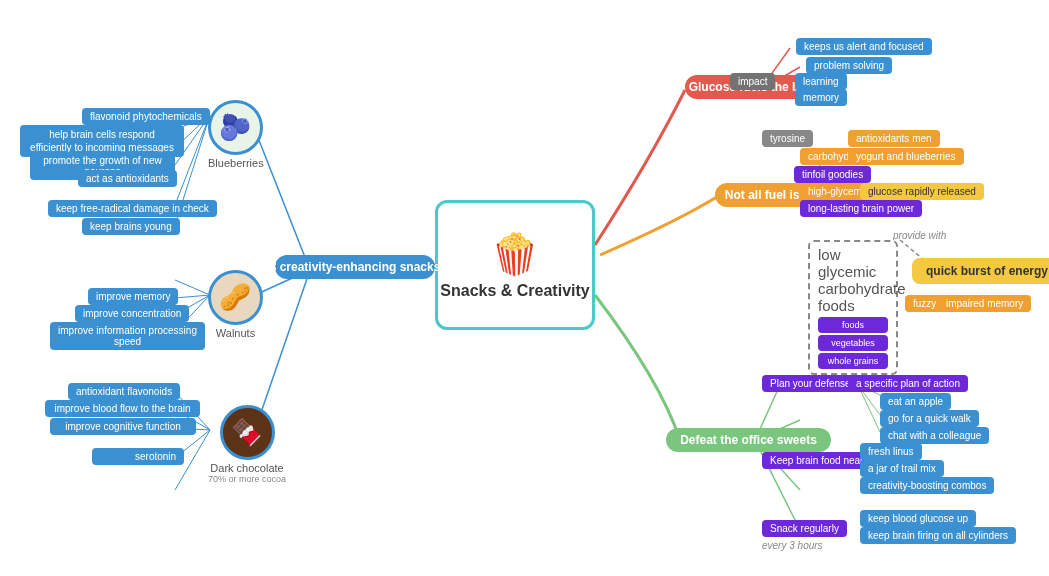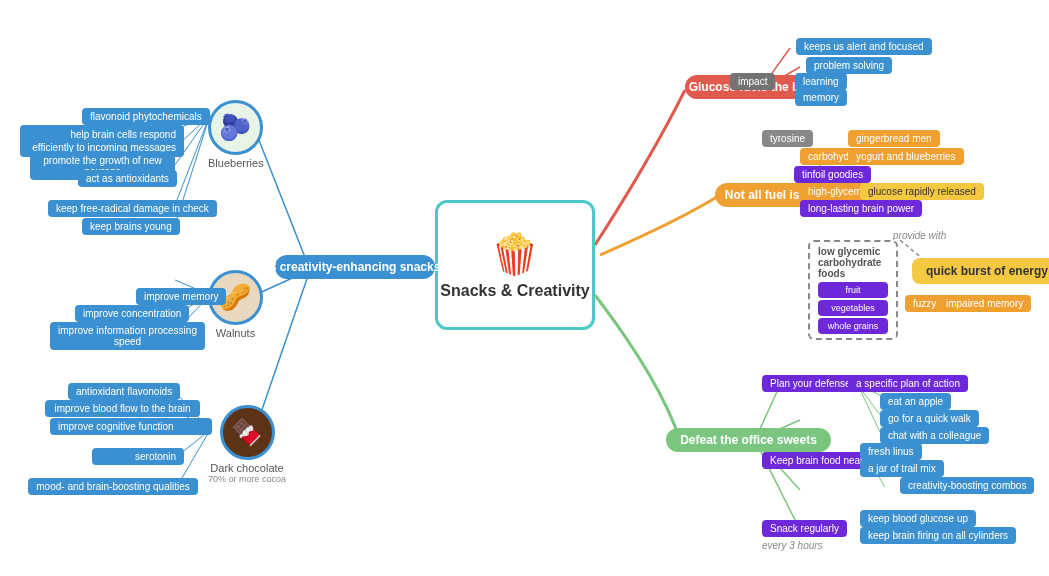--- a/index.html
+++ b/index.html
@@ -200,90 +200,89 @@
   <div class="node info-node info-gray" style="left:730px; top:73px; background:#737373;">impact</div>
   <div class="node info-node info-blue" style="left:795px; top:73px;">learning</div>
   <div class="node info-node info-blue" style="left:795px; top:89px;">memory</div>
 
   <div class="node branch-label branch-orange" style="left:715px; top:183px; width:175px;">
     <span>Not all fuel is created equal</span>
   </div>
 
   <div class="node info-node info-gray" style="left:762px; top:130px; background:#888;">tyrosine</div>
   <div class="node info-node info-orange" style="left:800px; top:148px;">carbohydrates</div>
-  <div class="node info-node info-orange" style="left:848px; top:130px;">gingerbread men</div>
+  <div class="node info-node info-orange" style="left:848px; top:130px;">antioxidants men</div>
   <div class="node info-node info-orange" style="left:848px; top:148px;">yogurt and blueberries</div>
   <div class="node info-node info-green" style="left:794px; top:166px;">tinfoil goodies</div>
   <div class="node info-node info-orange" style="left:800px; top:183px;">high-glycemic foods</div>
   <div class="node info-node info-green" style="left:800px; top:200px;">long-lasting brain power</div>
   <div class="node info-node info-yellow" style="left:860px; top:183px;">glucose rapidly released</div>
   <div class="node section-label" style="left:893px; top:230px;">provide with</div>
 
   <div class="node info-node" style="left:912px; top:258px; background:#f5c842; color:#333; font-weight:bold; font-size:12px; padding:6px 14px; border-radius:8px;">quick burst of energy</div>
   <div class="node info-node info-orange" style="left:905px; top:295px;">fuzzy head</div>
   <div class="node info-node info-orange" style="left:938px; top:295px;">impaired memory</div>
 
   <div class="node dashed-box" style="left:808px; top:240px; width:90px;">
-    <div style="font-size:10px; font-weight:bold; color:#555;">low glycemic carbohydrate foods</div>
-    <div class="info-node info-green" style="margin-top:3px; font-size:9px;">fruit</div>
+    <div style="font-size:15px; font-weight:normal; color:#555;">low glycemic carbohydrate foods</div>
+    <div class="info-node info-green" style="margin-top:3px; font-size:9px;">foods</div>
     <div class="info-node info-green" style="margin-top:2px; font-size:9px;">vegetables</div>
     <div class="info-node info-green" style="margin-top:2px; font-size:9px;">whole grains</div>
   </div>
 
   <div class="node branch-label branch-green" style="left:666px; top:428px; width:165px;">
     <span>Defeat the office sweets</span>
   </div>
 
   <div class="node info-node info-green" style="left:762px; top:375px;">Plan your defense</div>
   <div class="node info-node info-green" style="left:848px; top:375px;">a specific plan of action</div>
 
   <div class="node info-node info-blue" style="left:880px; top:393px;">eat an apple</div>
   <div class="node info-node info-blue" style="left:880px; top:410px;">go for a quick walk</div>
   <div class="node info-node info-blue" style="left:880px; top:427px;">chat with a colleague</div>
 
   <div class="node info-node info-green" style="left:762px; top:452px;">Keep brain food nearby</div>
   <div class="node info-node info-blue" style="left:860px; top:443px;">fresh linus</div>
   <div class="node info-node info-blue" style="left:860px; top:460px;">a jar of trail mix</div>
-  <div class="node info-node info-blue" style="left:900px; top:477px;">creativity-boosting combos</div>
+  <div class="node info-node info-blue" style="left:860px; top:477px;">creativity-boosting combos</div>
 
   <div class="node info-node info-green" style="left:762px; top:520px;">Snack regularly</div>
   <div class="node info-node info-blue" style="left:860px; top:510px;">keep blood glucose up</div>
   <div class="node info-node info-blue" style="left:860px; top:527px;">keep brain firing on all cylinders</div>
   <div class="node section-label" style="left:762px; top:540px;">every 3 hours</div>
 
   <div class="node branch-label branch-blue-dark" style="left:275px; top:255px; width:160px;">
     <span>3 creativity-enhancing snacks</span>
   </div>
 
   <div class="node img-node" style="left:208px; top:100px;">
     <div class="img-circle">🫐</div>
     <span>Blueberries</span>
   </div>
 
   <div class="node info-node info-blue" style="left:82px; top:108px;">flavonoid phytochemicals</div>
-  <div class="node info-node info-blue" style="left:20px; top:125px; white-space:normal; width:164px; text-align:right; line-height:1.3;">help brain cells respond efficiently to incoming messages</div>
+  <div class="node info-node info-blue" style="left:20px; top:125px; white-space:normal; width:164px; text-align:center; line-height:1.3;">help brain cells respond efficiently to incoming messages</div>
   <div class="node info-node info-blue" style="left:30px; top:152px; white-space:normal; width:145px; text-align:center;">promote the growth of new neurons</div>
   <div class="node info-node info-blue" style="left:78px; top:170px;">act as antioxidants</div>
   <div class="node info-node info-blue" style="left:48px; top:200px;">keep free-radical damage in check</div>
   <div class="node info-node info-blue" style="left:82px; top:218px;">keep brains young</div>
 
   <div class="node img-node" style="left:208px; top:270px;">
     <div class="img-circle img-circle-walnut">🥜</div>
     <span>Walnuts</span>
   </div>
 
-  <div class="node info-node info-blue" style="left:88px; top:288px;margin-left:48px;">improve memory</div>
+  <div class="node info-node info-blue" style="left:88px; top:288px;">improve memory</div>
   <div class="node info-node info-blue" style="left:75px; top:305px;">improve concentration</div>
   <div class="node info-node info-blue" style="left:50px; top:322px; white-space:normal; width:155px; text-align:center;">improve information processing speed</div>
 
   <div class="node img-node" style="left:208px; top:405px;">
     <div class="img-circle img-circle-choc">🍫</div>
     <span>Dark chocolate</span>
     <span style="font-size:9px; color:#888;">70% or more cocoa</span>
   </div>
 
   <div class="node info-node info-blue" style="left:68px; top:383px;">antioxidant flavonoids</div>
   <div class="node info-node info-blue" style="left:45px; top:400px; white-space:normal; width:155px; text-align:center;">improve blood flow to the brain</div>
-  <div class="node info-node info-blue" style="left:50px; top:418px; white-space:normal; width:162px; text-align:left;">improve cognitive function</div>
+  <div class="node info-node info-blue" style="left:50px; top:418px; white-space:normal; width:146px; text-align:center;">improve cognitive function</div>
   <div class="node info-node info-blue" style="left:92px; top:448px;padding-left:43px;">serotonin</div>
-  <div class="node info-node info-blue" style="left:28px; top:478px; white-space:normal; width:170px; text-align:center;">mood- and brain-boosting qualities</div>
 
 </div>
 
 </body></html>

